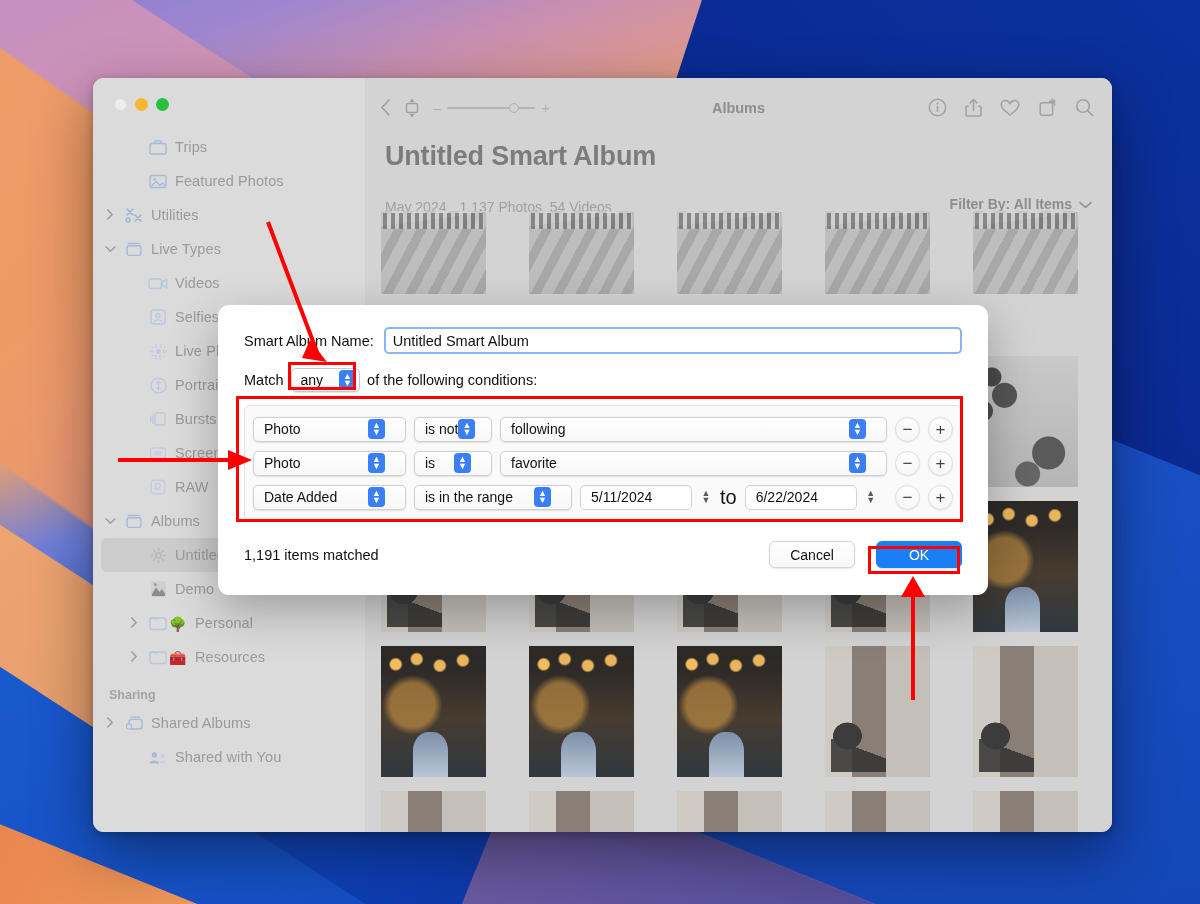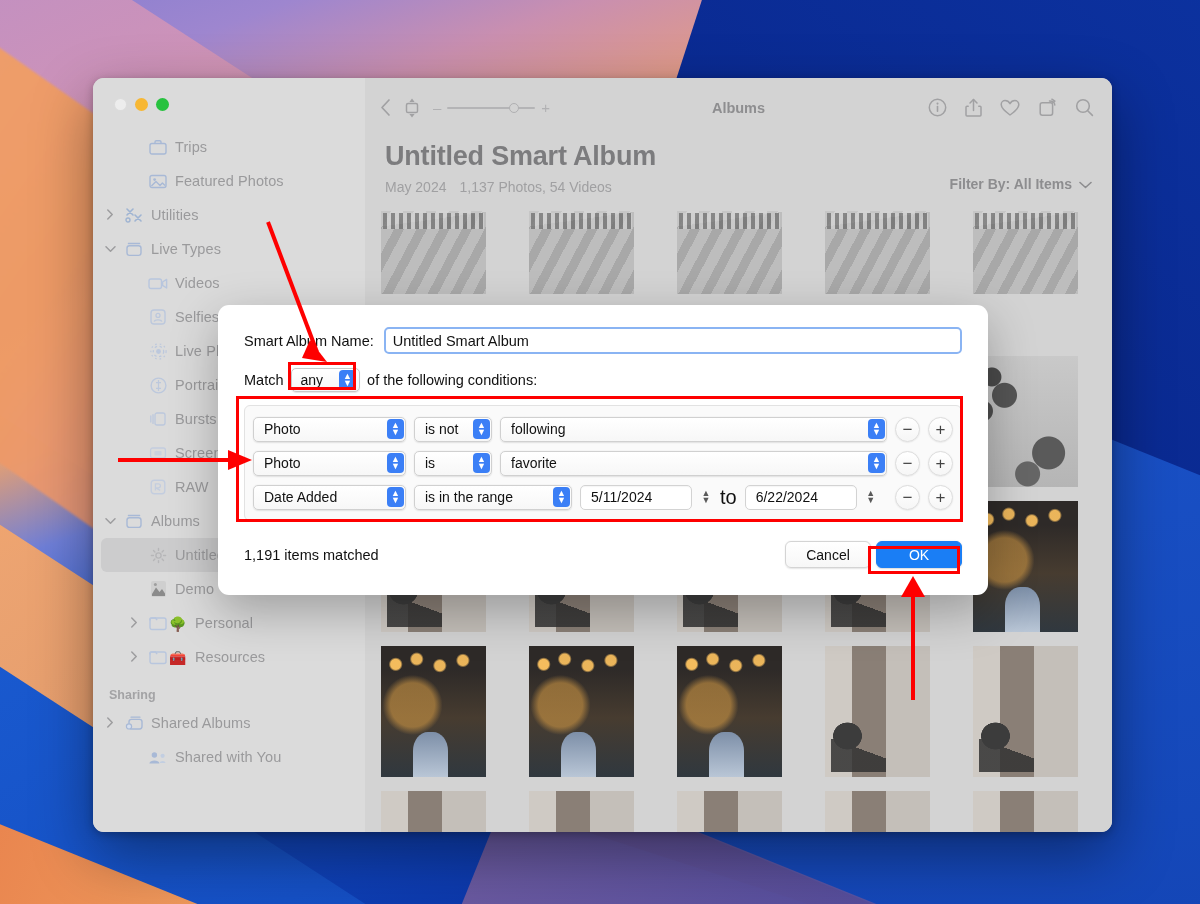--- a/index.html
+++ b/index.html
@@ -206,21 +206,21 @@
     letter-spacing: -.2px;
   }
   #album-sub {
     display: flex; align-items: baseline; gap: 13px;
     margin-top: 7px; font-size: 14px; color: #a0a0a2;
   }
   #filter-by {
     margin-left: auto; display: flex; align-items: center; gap: 7px;
     font-size: 14px; color: #8d8d8f; font-weight: bold;
   }
-  #album-sub-row { display: flex; align-items: center; }
+  #album-sub-row { display: flex; align-items: center; margin-top: 20px; }
 
   
   #grid {
     position: absolute;
     left: 16px; right: 0; top: 133px; bottom: 0;
     display: grid;
     grid-template-columns: repeat(5, 148px);
     gap: 0 0;
   }
   .cell { width: 148px; height: 145px; display: flex; align-items: flex-start; justify-content: flex-start; }
@@ -350,21 +350,21 @@
     height: 34px;
   }
   .popup {
     position: relative;
     display: inline-flex; align-items: center;
     height: 25px;
     border: 1px solid #d0d0d0;
     border-radius: 5px;
     background: linear-gradient(180deg,#ffffff,#f7f7f7);
     box-shadow: 0 .5px 1.5px rgba(0,0,0,.10);
-    padding: 0 1px 0 10px;
+    padding: 0 20px 0 10px;
     font-size: 14px;
     color: #111;
     justify-content: space-between;
   }
   .popup .txt { white-space: nowrap; }
   .pop-attr { width: 153px; }
   .pop-op-1 { width: 78px; }
   .pop-op-2 { width: 78px; }
   .pop-op-3 { width: 158px; }
   .pop-val { flex: 1; }
@@ -394,21 +394,21 @@
     box-shadow: 0 .5px 1.5px rgba(0,0,0,.10);
     display: flex; align-items: center; justify-content: center;
     font-size: 17px; color: #444; line-height: 1;
     flex: 0 0 25px;
   }
   #footer {
     display: flex; align-items: center;
     margin-top: 20px;
   }
   #match-count { font-size: 14.5px; color: #111; }
-  #footer-buttons { margin-left: auto; display: flex; align-items: flex-end; gap: 5px; }
+  #footer-buttons { margin-left: auto; display: flex; align-items: flex-end; gap: 21px; }
   .btn {
     height: 27px;
     min-width: 86px;
     border-radius: 6px;
     display: flex; align-items: center; justify-content: center;
     font-size: 14px;
   }
   #cancel-button {
     background: linear-gradient(180deg,#fff,#f7f7f7);
     border: 1px solid #d4d4d4;

